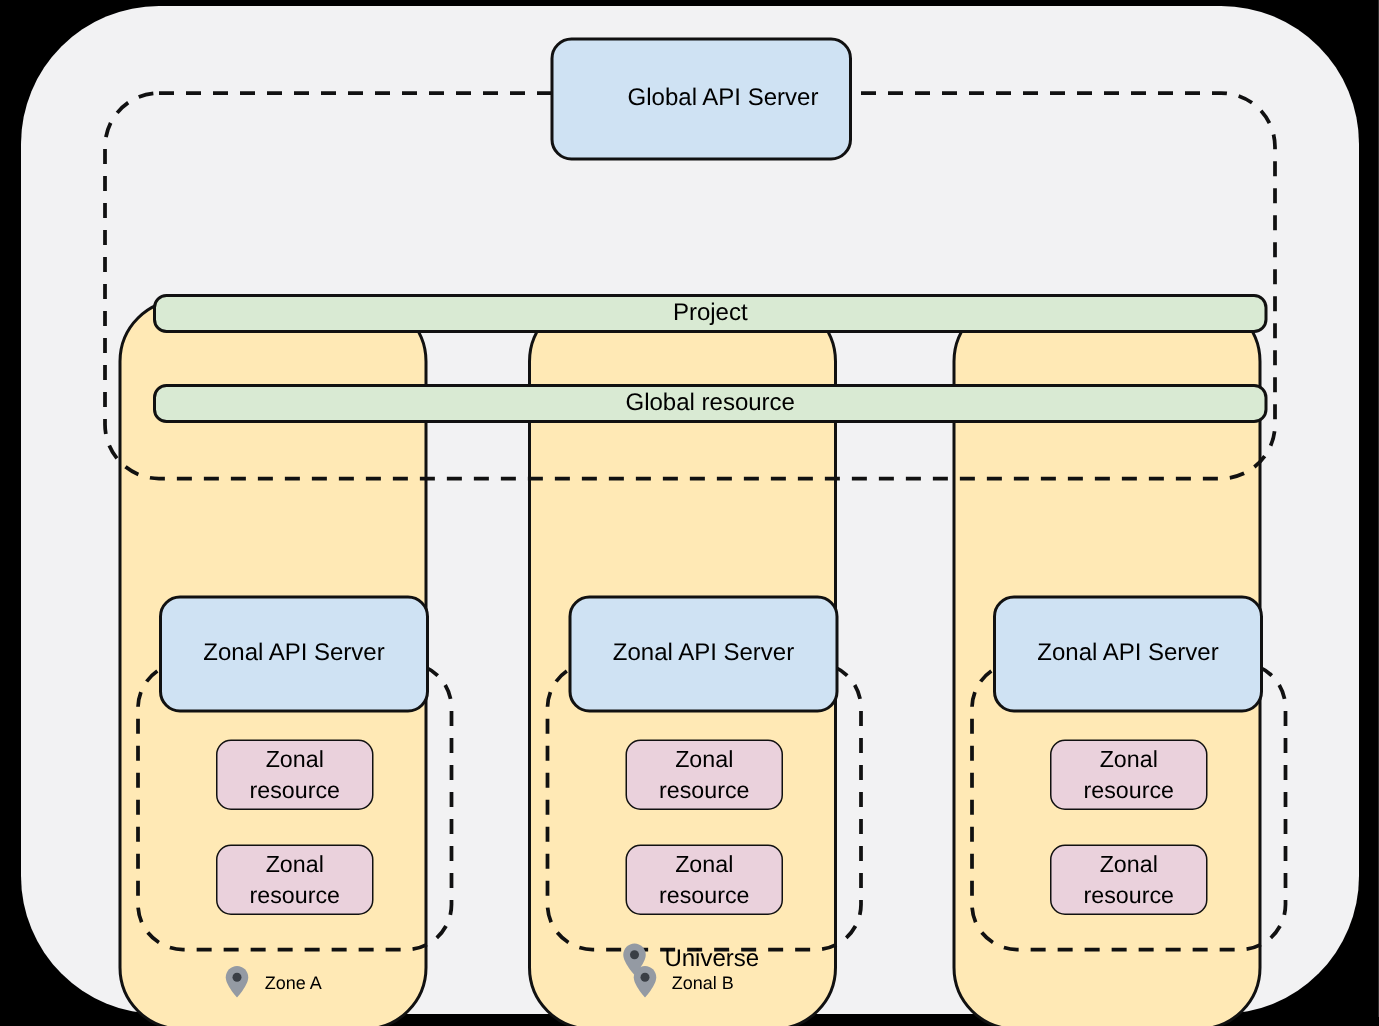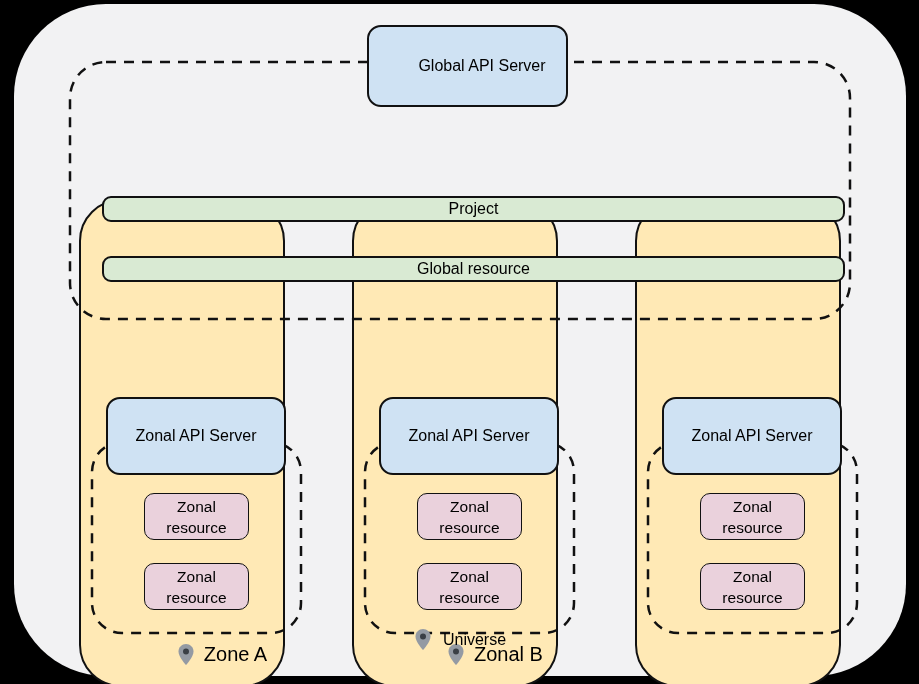--- a/index.html
+++ b/index.html
@@ -92,23 +92,22 @@
     z-index: 3;
   }
   .res-1 { top: 292px; }
   .res-2 { top: 362px; }
   .zone-label-row {
     position: absolute;
     left: 0; top: 442px;
     width: 100%;
     display: flex; align-items: center; justify-content: center;
     gap: 9px;
-    font-size: 20px;
-    z-index: 3;
-    padding-left: 40px;
+    font-size: 12px;
+    z-index: 3;
   }
   .universe-label-row {
     position: absolute;
     left: 0; top: 624px;
     width: 892px;
     display: flex; align-items: center; justify-content: center;
     gap: 11px;
     font-size: 16px;
     z-index: 3;
   }

